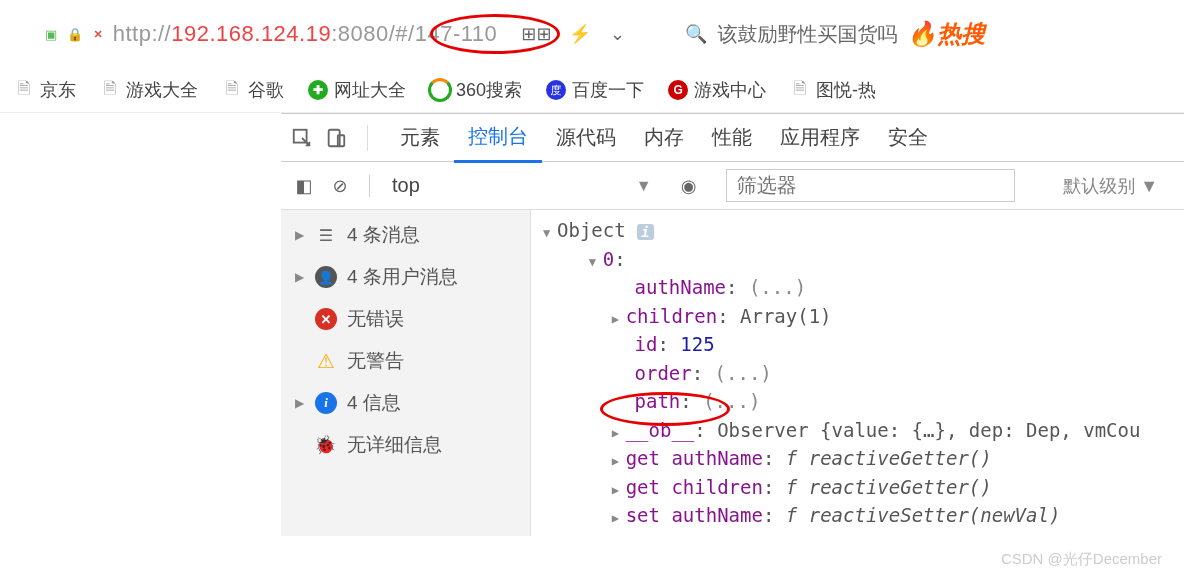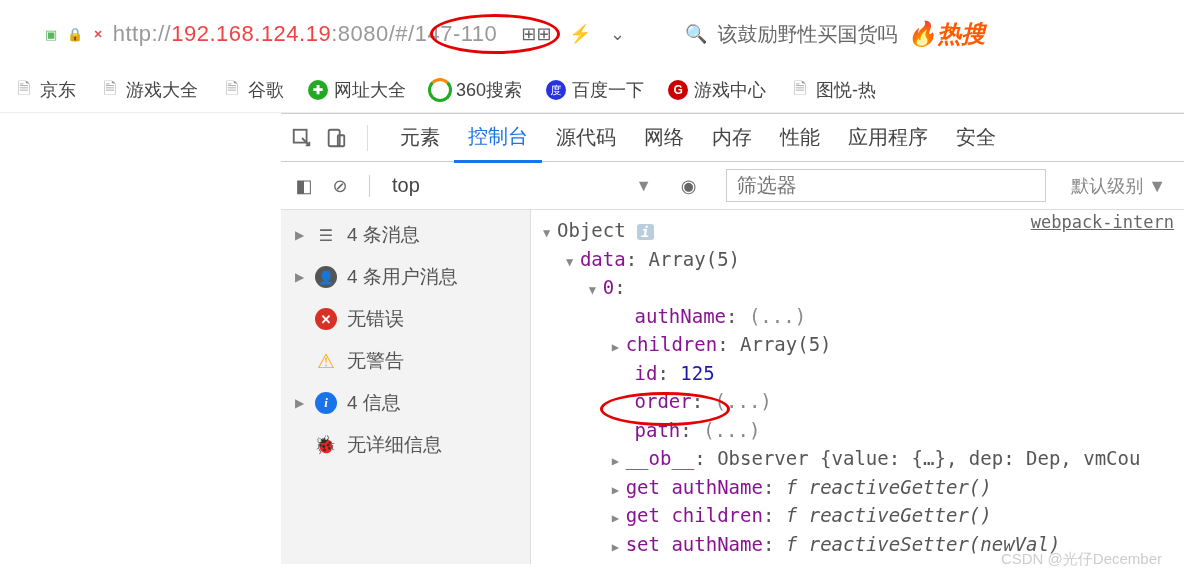--- a/index.html
+++ b/index.html
@@ -45,22 +45,22 @@
     .dt-tab { color: #444; font-size: 20px; padding: 10px 14px; cursor: pointer; }
     .dt-tab.active { color: #1a73e8; border-bottom: 3px solid #1a73e8; }
     
     
     .dt-toolbar { display: flex; align-items: center; padding: 8px 10px; border-bottom: 1px solid #ddd; height: 48px; gap: 10px; }
     .tb-icon { color: #666; font-size: 18px; width: 26px; text-align: center; }
     .tb-sep { border-left: 1px solid #ccc; height: 22px; margin: 0 6px; }
     .tb-ctx { color: #444; font-size: 20px; padding: 2px 6px; flex: 0 0 auto; }
     .tb-drop { color: #888; margin-left: 200px; }
     .tb-eye { color: #666; margin-left: 14px; }
-    .tb-filter { border: 1px solid #ccc; padding: 4px 10px; font-size: 20px; color: #888; width: 320px; margin-left: 14px; }
-    .tb-level { color: #888; font-size: 18px; margin-left: auto; margin-right: 8px; }
+    .tb-filter { border: 1px solid #ccc; padding: 4px 10px; font-size: 20px; color: #888; width: 289px; margin-left: 14px; }
+    .tb-level { color: #888; font-size: 18px; margin-left: auto; margin-right: 16px; }
     
     
     .dt-body { display: flex; }
     .dt-sidebar { width: 250px; border-right: 1px solid #ddd; background: #f3f3f3; padding-top: 4px; }
     .sb-item { display: flex; align-items: center; gap: 10px; padding: 8px 14px; font-size: 19px; color: #555; cursor: pointer; }
     .sb-arrow { color: #888; font-size: 12px; width: 10px; }
     .sb-icon { width: 22px; height: 22px; display: inline-flex; align-items: center; justify-content: center; border-radius: 50%; font-size: 13px; }
     .sb-msg { color: #666; font-size: 16px; }
     .sb-user { background: #555; color: #fff; }
     .sb-err { background: #d93025; color: #fff; font-weight: bold; }
@@ -153,21 +153,20 @@
     <span class="dt-tab-icon">
         <svg viewBox="0 0 24 24">
           <rect x="4" y="3" width="12" height="18" rx="2" fill="none" stroke="#666" stroke-width="2"></rect>
           <rect x="14" y="9" width="7" height="12" rx="1" fill="none" stroke="#666" stroke-width="2"></rect>
         </svg>
       </span>
     <span class="dt-sep1"></span>
     <span class="dt-tab">元素</span>
     <span class="dt-tab active">控制台</span>
     <span class="dt-tab">源代码</span>
-    <span class="dt-tab">网络</span>
     <span class="dt-tab">内存</span>
     <span class="dt-tab">性能</span>
     <span class="dt-tab">应用程序</span>
     <span class="dt-tab">安全</span>
   </div>
 
   <div class="dt-toolbar">
     <span class="tb-icon">◧</span>
     <span class="tb-icon">⊘</span>
     <span class="tb-sep"></span>
@@ -206,26 +205,24 @@
           <span>4 信息</span>
         </div>
       <div class="sb-item">
           <span class="sb-arrow"></span>
           <span class="sb-icon sb-bug">🐞</span>
           <span>无详细信息</span>
         </div>
     </div>
 
     <div class="dt-console">
-      <span class="con-link">webpack-intern</span>
       <div class="con-line"><span class="con-arrow">▼</span><span class="con-ob">Object</span> <span class="con-info-i">i</span></div>
-      <div class="con-line">  <span class="con-arrow">▼</span><span class="con-key">data</span><span class="con-ob">: Array(5)</span></div>
       <div class="con-line">    <span class="con-arrow">▼</span><span class="con-key">0</span><span class="con-ob">:</span></div>
       <div class="con-line">        <span class="con-key">authName</span><span class="con-ob">: </span><span class="con-gray">(...)</span></div>
-      <div class="con-line">      <span class="con-arrow">▶</span><span class="con-key">children</span><span class="con-ob">: Array(5)</span></div>
+      <div class="con-line">      <span class="con-arrow">▶</span><span class="con-key">children</span><span class="con-ob">: Array(1)</span></div>
       <div class="con-line">        <span class="con-key">id</span><span class="con-ob">: </span><span class="con-num">125</span></div>
       <div class="con-line">        <span class="con-key">order</span><span class="con-ob">: </span><span class="con-gray">(...)</span></div>
       <div class="con-line">        <span class="con-key">path</span><span class="con-ob">: </span><span class="con-gray">(...)</span></div>
       <div class="con-line">      <span class="con-arrow">▶</span><span class="con-key">__ob__</span><span class="con-ob">: Observer {value: {…}, dep: Dep, vmCou</span></div>
       <div class="con-line">      <span class="con-arrow">▶</span><span class="con-key">get authName</span><span class="con-ob">: </span><span class="con-fn con-ob">f reactiveGetter()</span></div>
       <div class="con-line">      <span class="con-arrow">▶</span><span class="con-key">get children</span><span class="con-ob">: </span><span class="con-fn con-ob">f reactiveGetter()</span></div>
       <div class="con-line">      <span class="con-arrow">▶</span><span class="con-key">set authName</span><span class="con-ob">: </span><span class="con-fn con-ob">f reactiveSetter(newVal)</span></div>
     </div>
   </div>
 </div>

